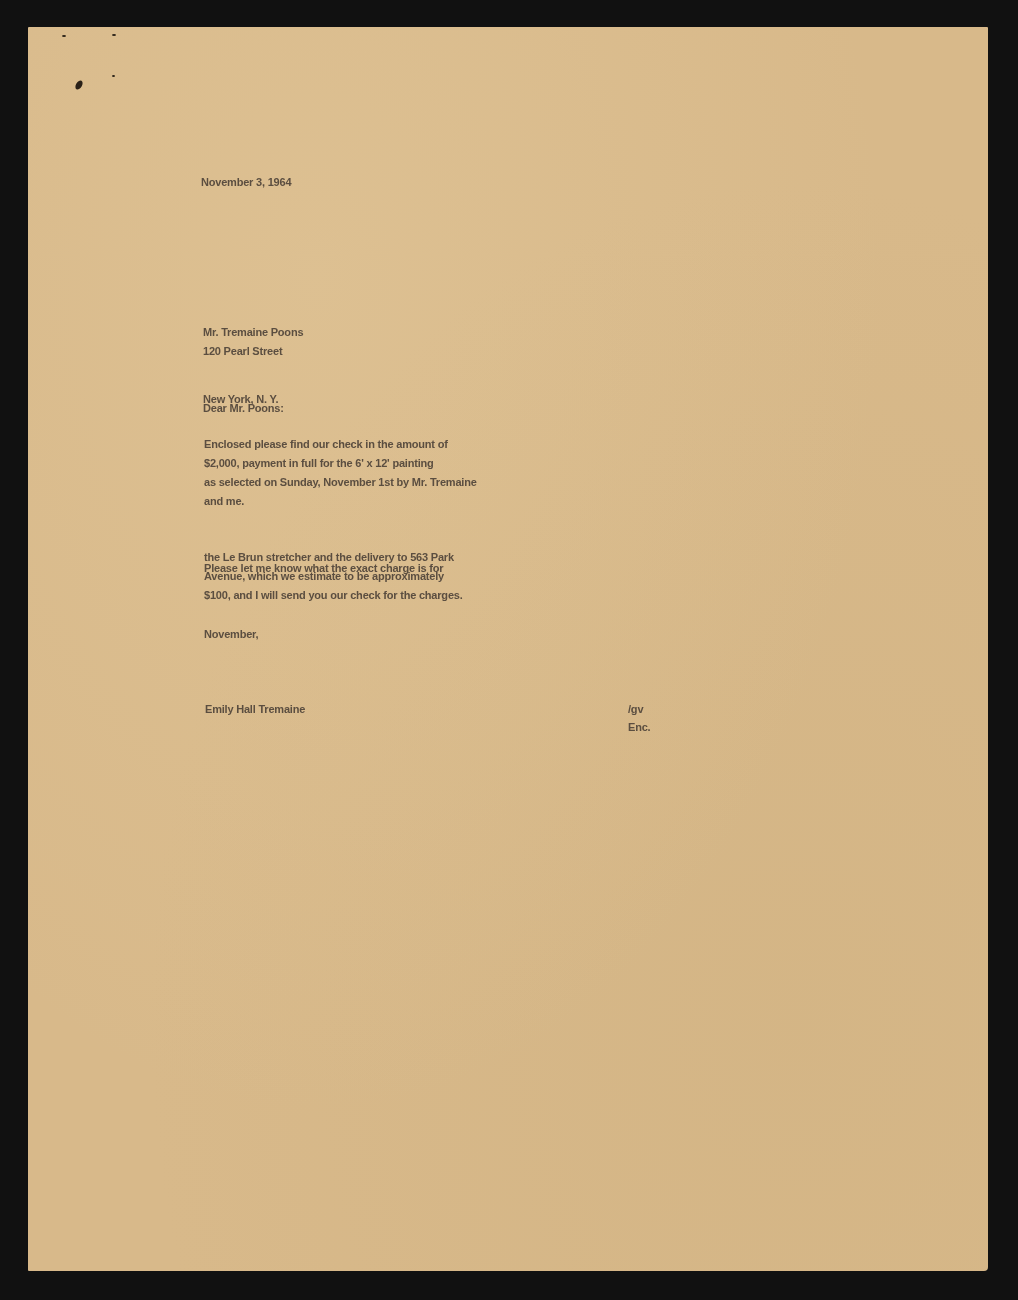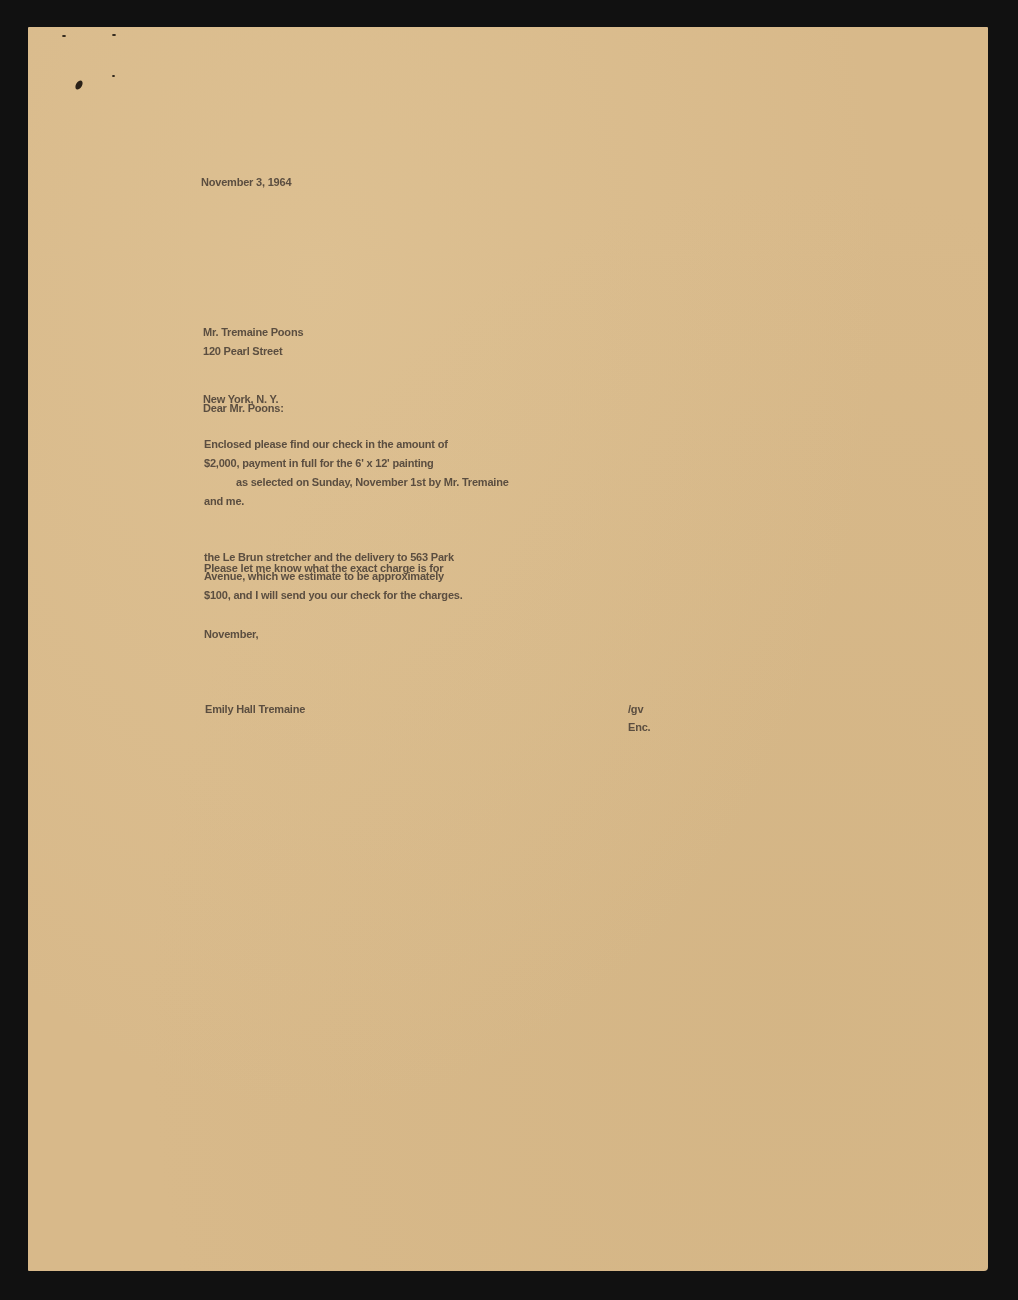--- a/index.html
+++ b/index.html
@@ -47,21 +47,21 @@
 <div class="txt" style="left:201px;top:173px;">November 3, 1964</div>
 
 <div class="txt" style="left:203px;top:323px;">Mr. Tremaine Poons</div>
 <div class="txt" style="left:203px;top:342px;">120 Pearl Street</div>
 <div class="txt" style="left:203px;top:361px;margin-top:29px;">New York, N. Y.</div>
 
 <div class="txt" style="left:203px;top:399px;">Dear Mr. Poons:</div>
 
 <div class="txt" style="left:204px;top:435px;">Enclosed please find our check in the amount of</div>
 <div class="txt" style="left:204px;top:454px;">$2,000, payment in full for the 6' x 12' painting</div>
-<div class="txt" style="left:204px;top:473px;margin-left:32px;">as selected on Sunday, November 1st by Mr. Tremaine</div>
+<div class="txt" style="left:204px;top:473px;">as selected on Sunday, November 1st by Mr. Tremaine</div>
 <div class="txt" style="left:204px;top:492px;">and me.</div>
 
 <div class="txt" style="left:204px;top:515px;margin-top:44px;">Please let me know what the exact charge is for</div>
 <div class="txt" style="left:204px;top:548px;">the Le Brun stretcher and the delivery to 563 Park</div>
 <div class="txt" style="left:204px;top:567px;">Avenue, which we estimate to be approximately</div>
 <div class="txt" style="left:204px;top:586px;">$100, and I will send you our check for the charges.</div>
 
 <div class="txt" style="left:204px;top:625px;">November,</div>
 
 <div class="txt" style="left:205px;top:700px;">Emily Hall Tremaine</div>

